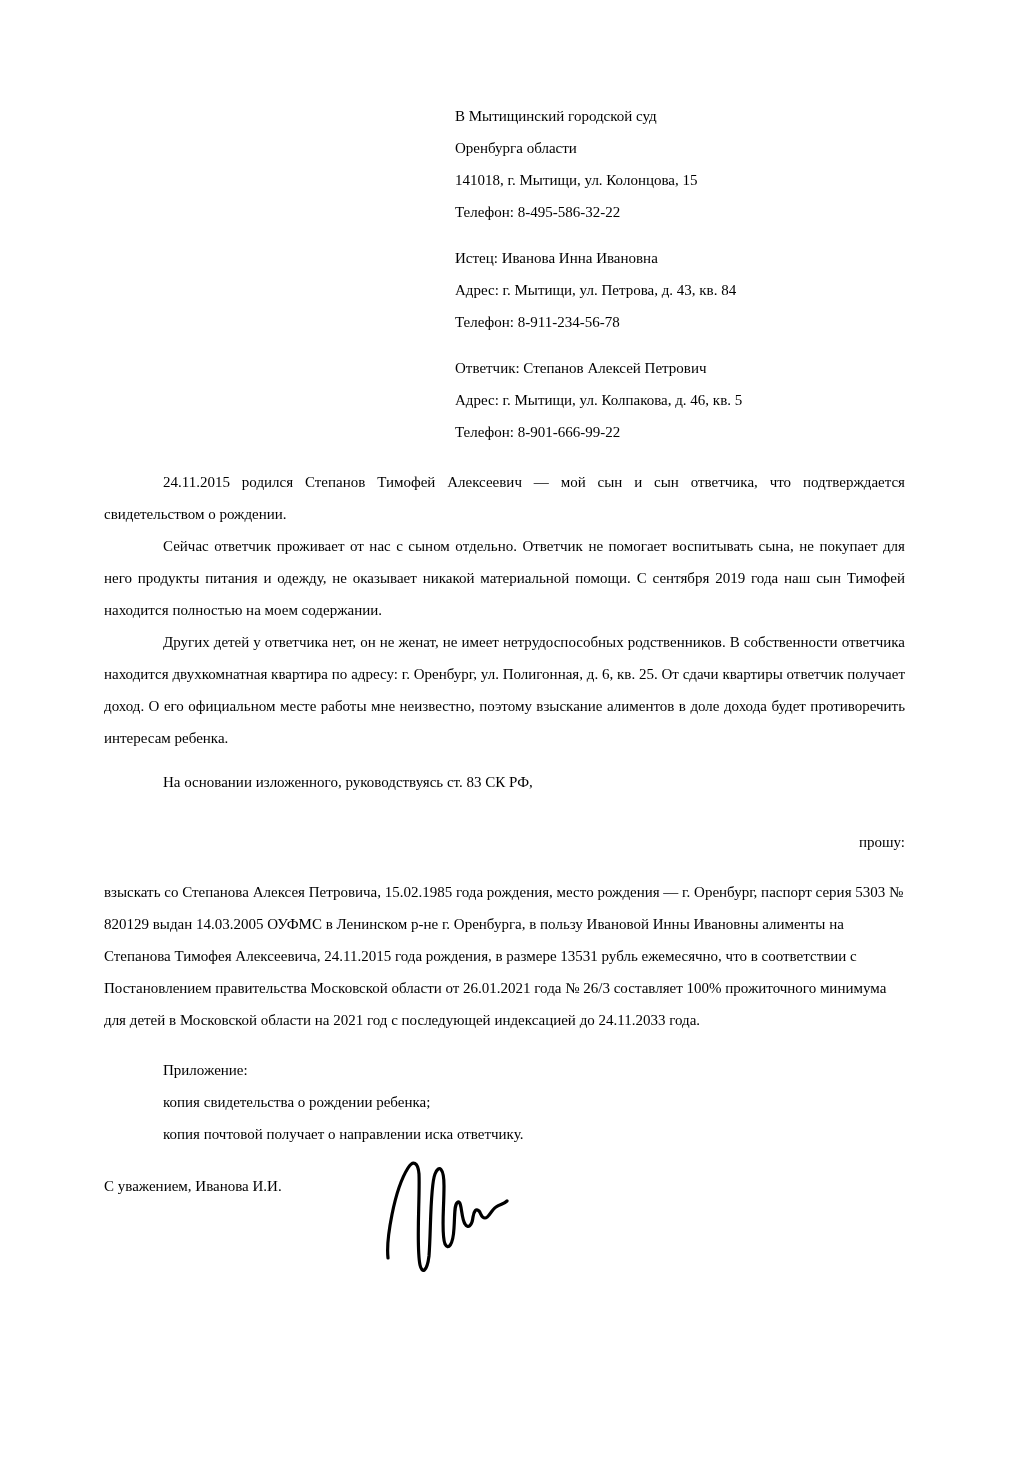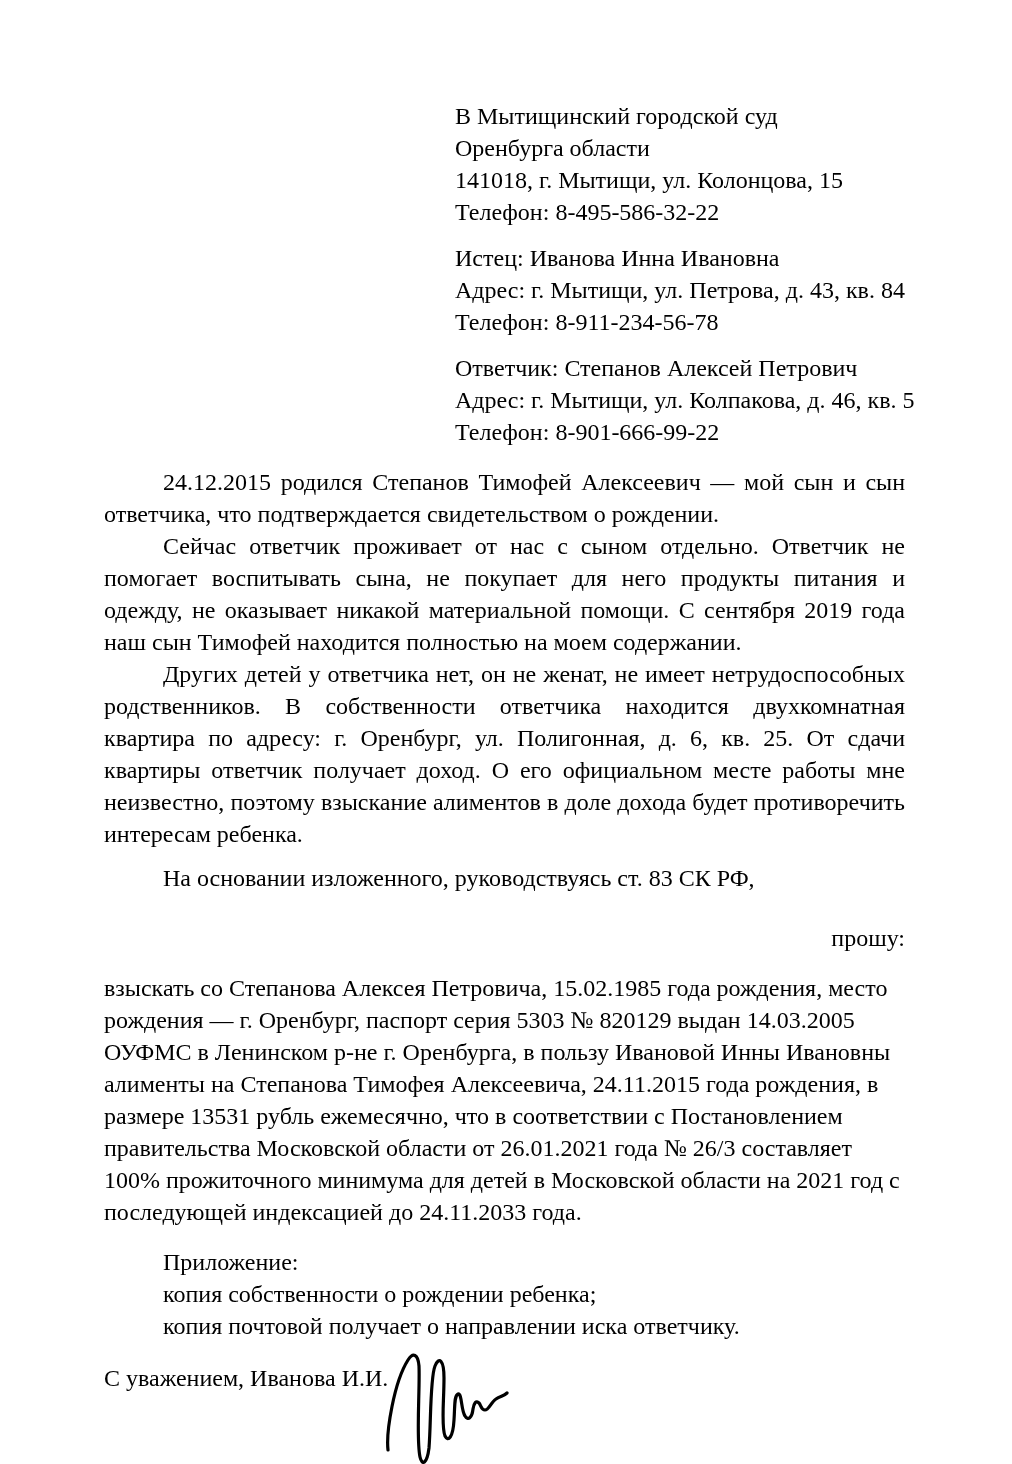--- a/index.html
+++ b/index.html
@@ -7,21 +7,21 @@
     padding: 0;
     background: #ffffff;
   }
   .page {
     position: relative;
     width: 1012px;
     height: 1464px;
     background: #ffffff;
     color: #000000;
     font-family: "Liberation Serif", "DejaVu Serif", serif;
-    font-size: 24px;
+    font-size: 15px;
     line-height: 32px;
     overflow: hidden;
   }
   .content {
     position: absolute;
     left: 104px;
     top: 100px;
     width: 801px;
   }
   .header-block {
@@ -96,34 +96,34 @@
 
       <div class="addr-group">
         <div class="addr-line">Ответчик: Степанов Алексей Петрович</div>
         <div class="addr-line">Адрес: г. Мытищи, ул. Колпакова, д. 46, кв. 5</div>
         <div class="addr-line">Телефон: 8-901-666-99-22</div>
       </div>
     </div>
 
 
     <div class="body-text">
-      <p>24.12.2015 родился Степанов Тимофей Алексеевич — мой сын и сын ответчика, что подтверждается свидетельством о рождении.</p>
+      <p>24.11.2015 родился Степанов Тимофей Алексеевич — мой сын и сын ответчика, что подтверждается свидетельством о рождении.</p>
       <p>Сейчас ответчик проживает от нас с сыном отдельно. Ответчик не помогает воспитывать сына, не покупает для него продукты питания и одежду, не оказывает никакой материальной помощи. С сентября 2019 года наш сын Тимофей находится полностью на моем содержании.</p>
       <p>Других детей у ответчика нет, он не женат, не имеет нетрудоспособных родственников. В собственности ответчика находится двухкомнатная квартира по адресу: г. Оренбург, ул. Полигонная, д. 6, кв. 25. От сдачи квартиры ответчик получает доход. О его официальном месте работы мне неизвестно, поэтому взыскание алиментов в доле дохода будет противоречить интересам ребенка.</p>
     </div>
 
     <div class="basis-line">На основании изложенного, руководствуясь ст. 83 СК РФ,</div>
 
     <div class="request-word">прошу:</div>
 
     <div class="request-para">взыскать со Степанова Алексея Петровича, 15.02.1985 года рождения, место рождения — г. Оренбург, паспорт серия 5303 № 820129 выдан 14.03.2005 ОУФМС в Ленинском р-не г. Оренбурга, в пользу Ивановой Инны Ивановны алименты на Степанова Тимофея Алексеевича, 24.11.2015 года рождения, в размере 13531 рубль ежемесячно, что в соответствии с Постановлением правительства Московской области от 26.01.2021 года № 26/3 составляет 100% прожиточного минимума для детей в Московской области на 2021 год с последующей индексацией до 24.11.2033 года.</div>
 
     <div class="attachments">
       <div>Приложение:</div>
-      <div>копия собственности о рождении ребенка;</div>
+      <div>копия свидетельства о рождении ребенка;</div>
       <div>копия почтовой получает о направлении иска ответчику.</div>
     </div>
 
     <div class="closing">
       <div>С уважением, Иванова И.И.</div>
       <svg class="signature" viewBox="0 0 128 118" xmlns="http://www.w3.org/2000/svg" aria-hidden="true">
         <path d="M4,98
                  C2,80 10,30 24,8
                  C29,0 34,2 35,14
                  C36,38 32,86 36,105

